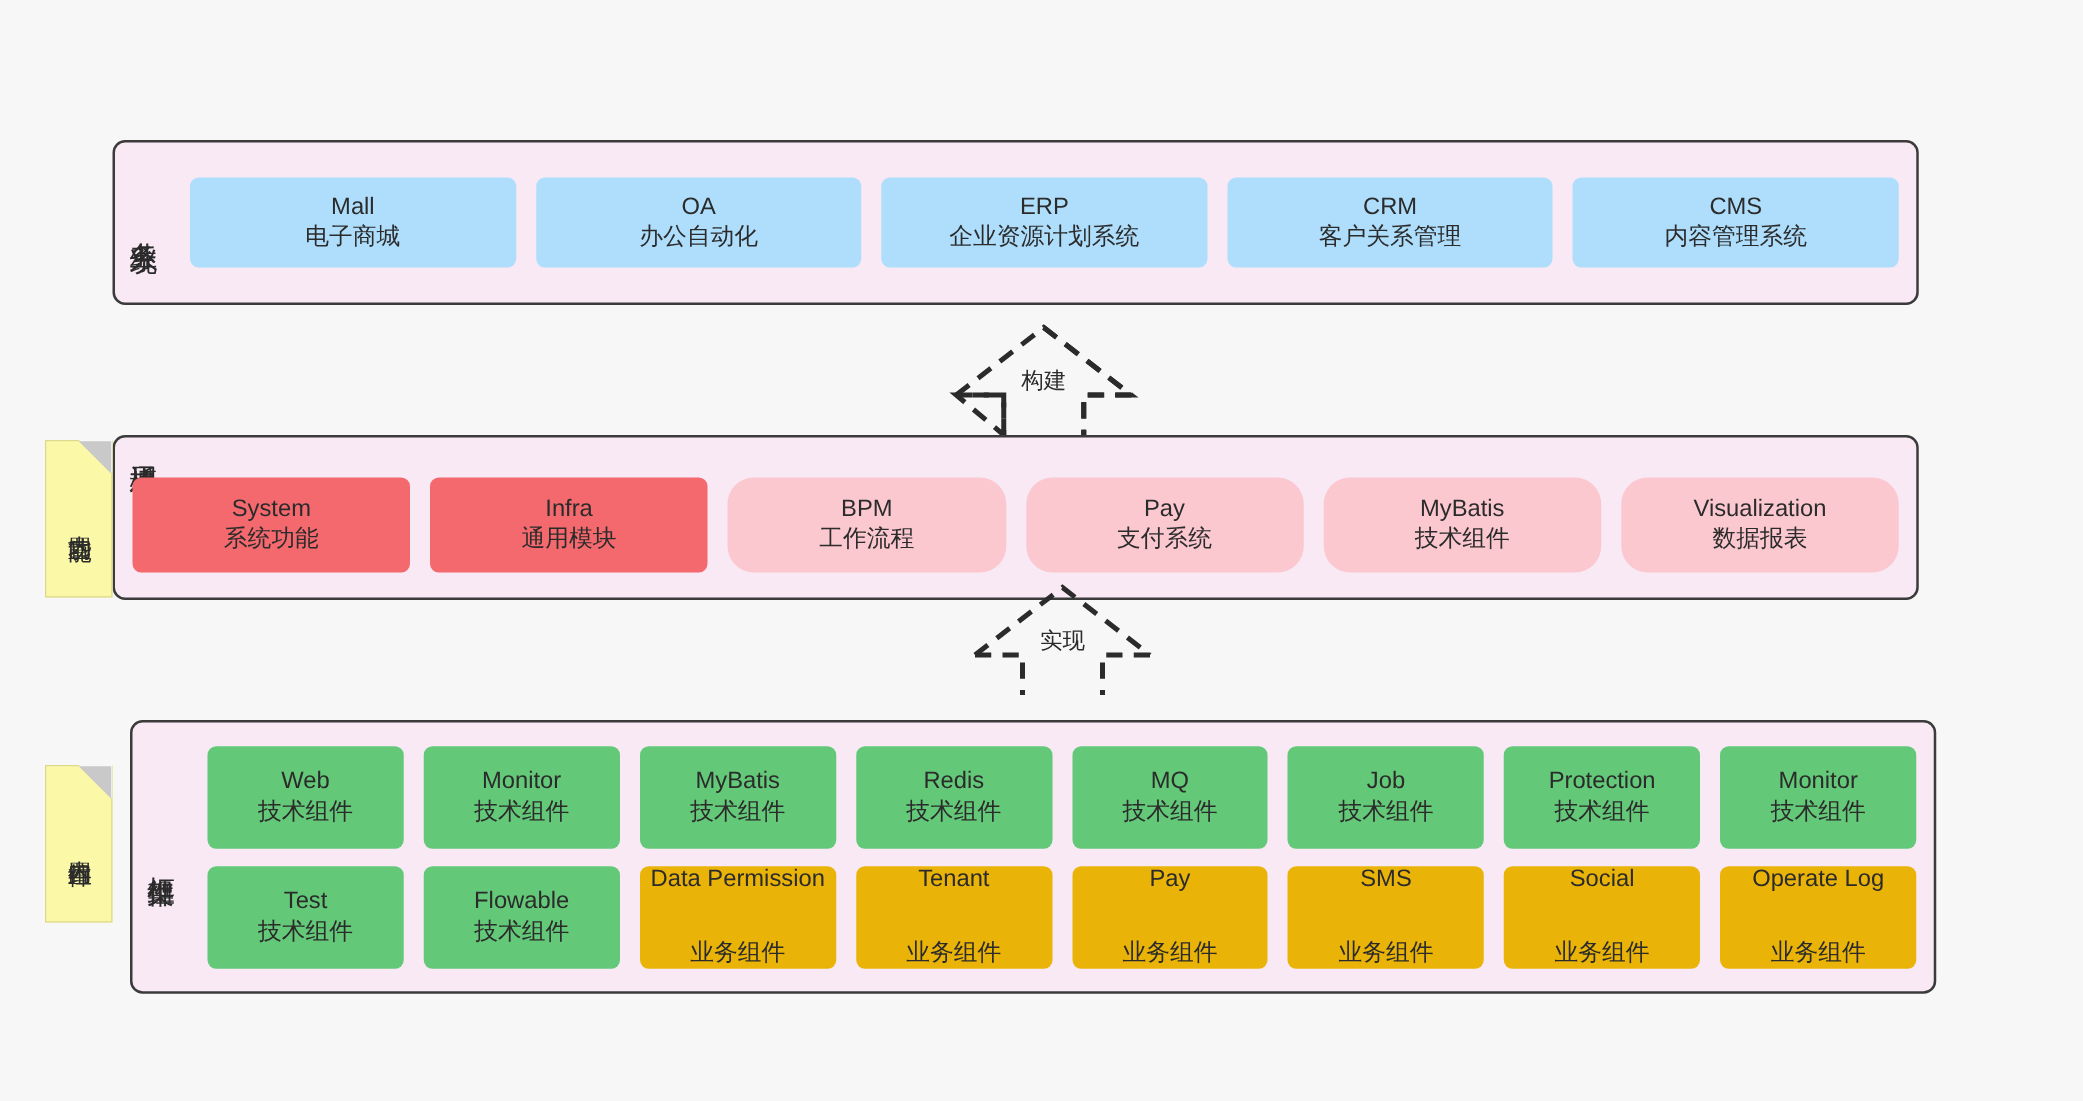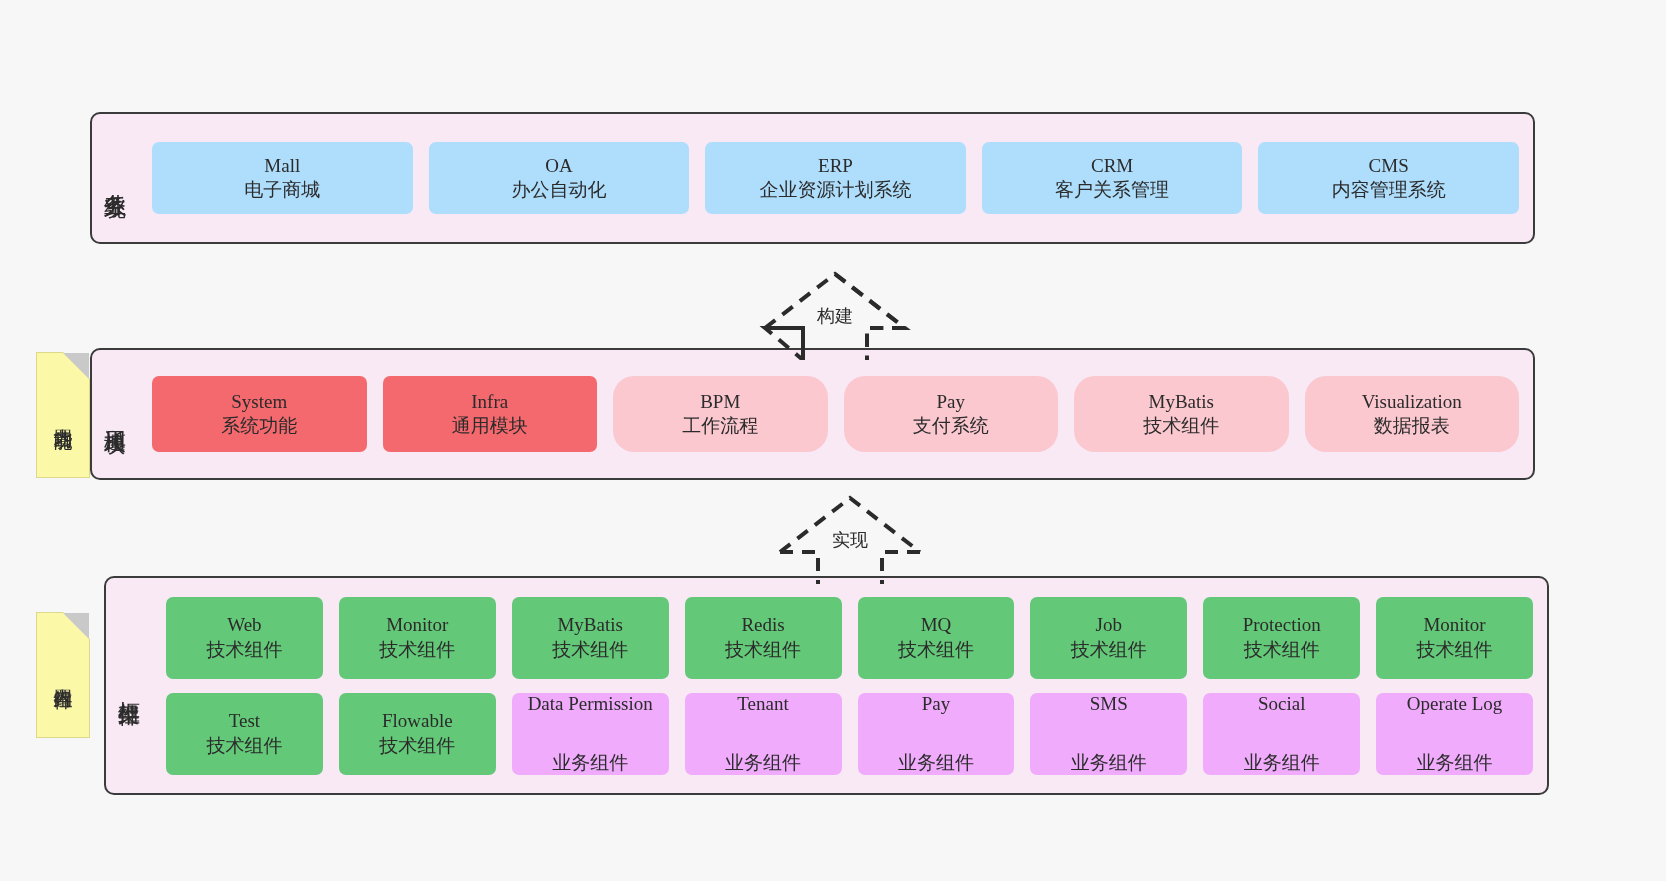--- a/index.html
+++ b/index.html
@@ -63,35 +63,35 @@
     display: flex;
     flex-direction: column;
     align-items: center;
     justify-content: center;
     text-align: center;
     font-size: 19px;
     line-height: 1.28;
     color: #2b2b2b;
     padding: 4px 6px;
   }
-  .cell .en { display: block; font-family: Liberation Serif, serif; }
+  .cell .en { display: block; }
   .cell .cn { display: block; }
 
   
   .c-blue        { background: #aedefc; }
   .c-red         { background: #f4696e; }
   .c-pink        { background: #fbc8d0; border-radius: 21px; }
   .c-green       { background: #63c878; }
-  .c-lightgreen  { background: #f0abfc; gap: 34px; }
+  .c-lightgreen  { background: #eab308; gap: 34px; }
 
   
   #layer-business { left: 90px;  top: 112px; width: 1445px; height: 132px; }
   #layer-business .cell { height: 72px; }
 
-  #layer-common   { left: 90px;  top: 348px; width: 1445px; height: 132px; }
+  #layer-common   { left: 90px;  top: 348px; width: 1445px; height: 132px; flex-direction: column; }
   #layer-common .cell { height: 76px; }
 
   #layer-framework{ left: 104px;  top: 576px; width: 1445px; height: 219px; }
   #layer-framework .cell { height: 82px; }
 
   
   .sticky {
     position: absolute;
     box-sizing: border-box;
     background: #fbf8a8;
@@ -132,23 +132,23 @@
     z-index: 2;
   }
   .arrow-wrap svg { display: block; }
   .arrow-label {
     position: absolute;
     font-size: 18px;
     color: #2b2b2b;
     background: transparent;
     white-space: nowrap;
   }
-  #arrow-build { left: 755px; top: 268px; width: 160px; height: 92px; font-family: Liberation Mono, monospace; }
+  #arrow-build { left: 755px; top: 256px; width: 160px; height: 92px; font-family: Liberation Mono, monospace; }
   #arrow-build .arrow-label { left: 62px; top: 36px; }
-  #arrow-impl  { left: 770px; top: 492px; width: 160px; height: 92px; font-family: Liberation Serif, serif; }
+  #arrow-impl  { left: 770px; top: 464px; width: 160px; height: 92px; font-family: Liberation Serif, serif; }
   #arrow-impl  .arrow-label { left: 62px; top: 36px; }
 </style>
 </head>
 <body>
 
 <div id="canvas">
 
   <div class="layer" id="layer-business">
     <div class="layer-title">业务系统</div>
     <div class="layer-body">

